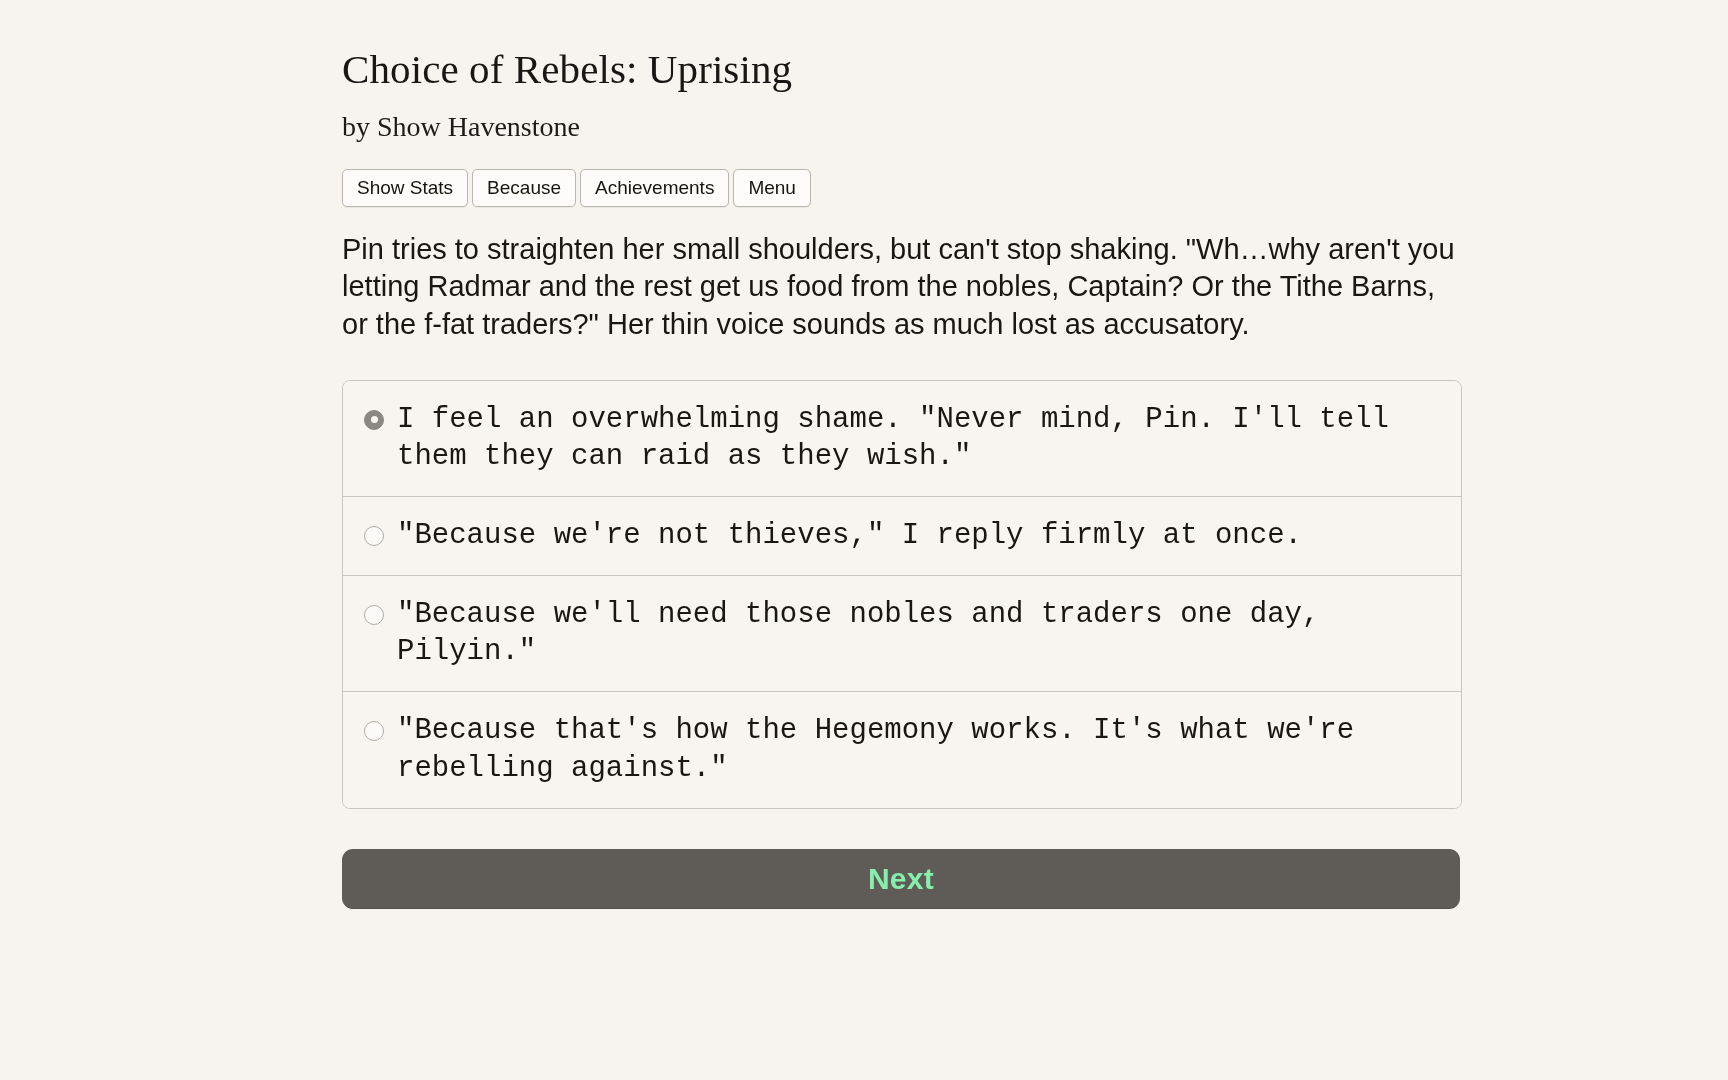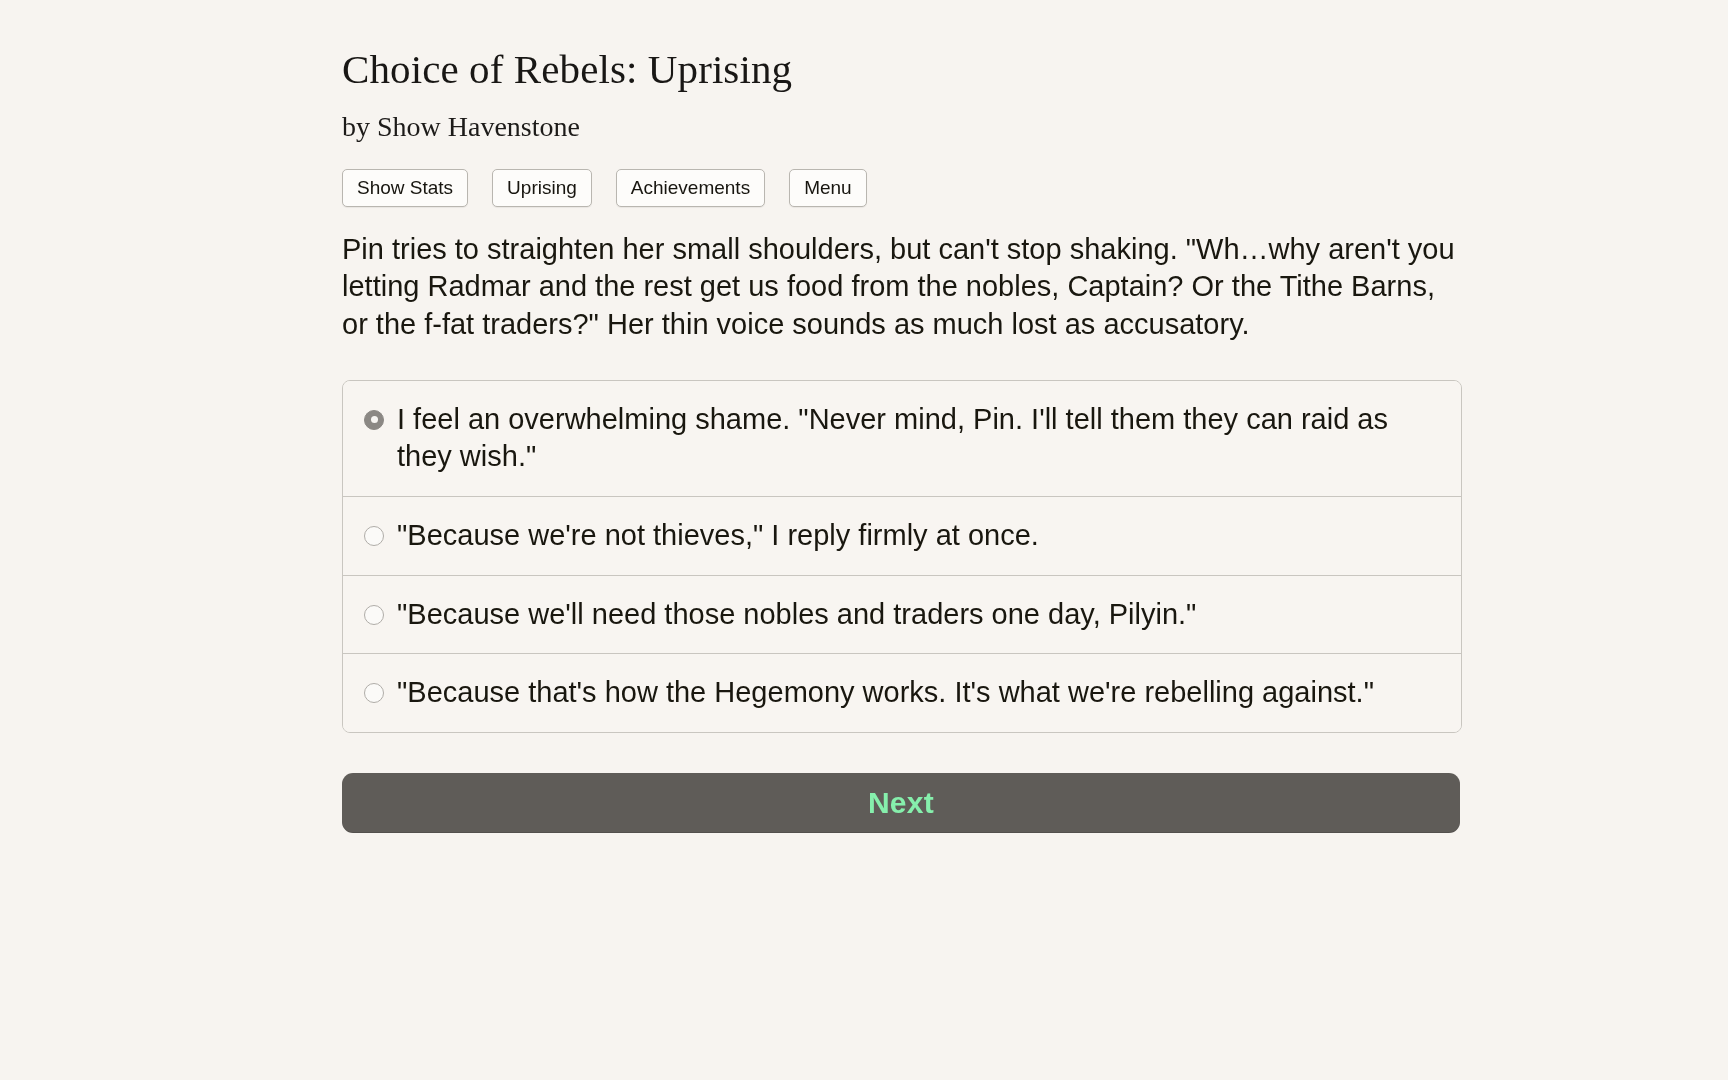--- a/index.html
+++ b/index.html
@@ -48,21 +48,21 @@
     font-weight: normal;
     color: #1d1b19;
     margin: 0;
     padding-top: 14px;
     line-height: 1.3;
   }
 
   .menu-bar {
     margin-top: 23px;
     display: flex;
-    gap: 24px;
+    gap: 4px;
     align-items: center;
   }
 
   .menu-btn {
     font-family: "Liberation Sans", sans-serif;
     font-size: 19px;
     line-height: 1;
     color: #17150f;
     background: #fdfcfa;
     border: 1px solid #b9b6b0;
@@ -131,21 +131,21 @@
     top: 50%;
     width: 7px;
     height: 7px;
     margin-left: -3.5px;
     margin-top: -3.5px;
     border-radius: 50%;
     background: #f7f5f2;
   }
 
   .choice-label {
-    font-family: Liberation Sans, sans-serif;
+    font-family: Liberation Mono, monospace;
     font-size: 29px;
     line-height: 1.30;
     color: #19170f;
     flex: 1 1 auto;
   }
 
   .next-button {
     margin-top: 40px;
     width: 1118px;
     height: 60px;
@@ -168,21 +168,21 @@
 <body>
 
 <div class="page">
   <div class="container">
 
     <h1 class="game-title">Choice of Rebels: Uprising</h1>
     <div class="byline">by Show Havenstone</div>
 
     <div class="menu-bar">
       <button class="menu-btn">Show Stats</button>
-      <button class="menu-btn">Uprising</button>
+      <button class="menu-btn">Because</button>
       <button class="menu-btn">Achievements</button>
       <button class="menu-btn">Menu</button>
     </div>
 
     <p class="story-text">Pin tries to straighten her small shoulders, but can't stop shaking. "Wh…why aren't you letting Radmar and the rest get us food from the nobles, Captain? Or the Tithe Barns, or the f-fat traders?" Her thin voice sounds as much lost as accusatory.</p>
 
     <div class="choices">
 
       <div class="choice-row">
         <span class="radio on"></span>

